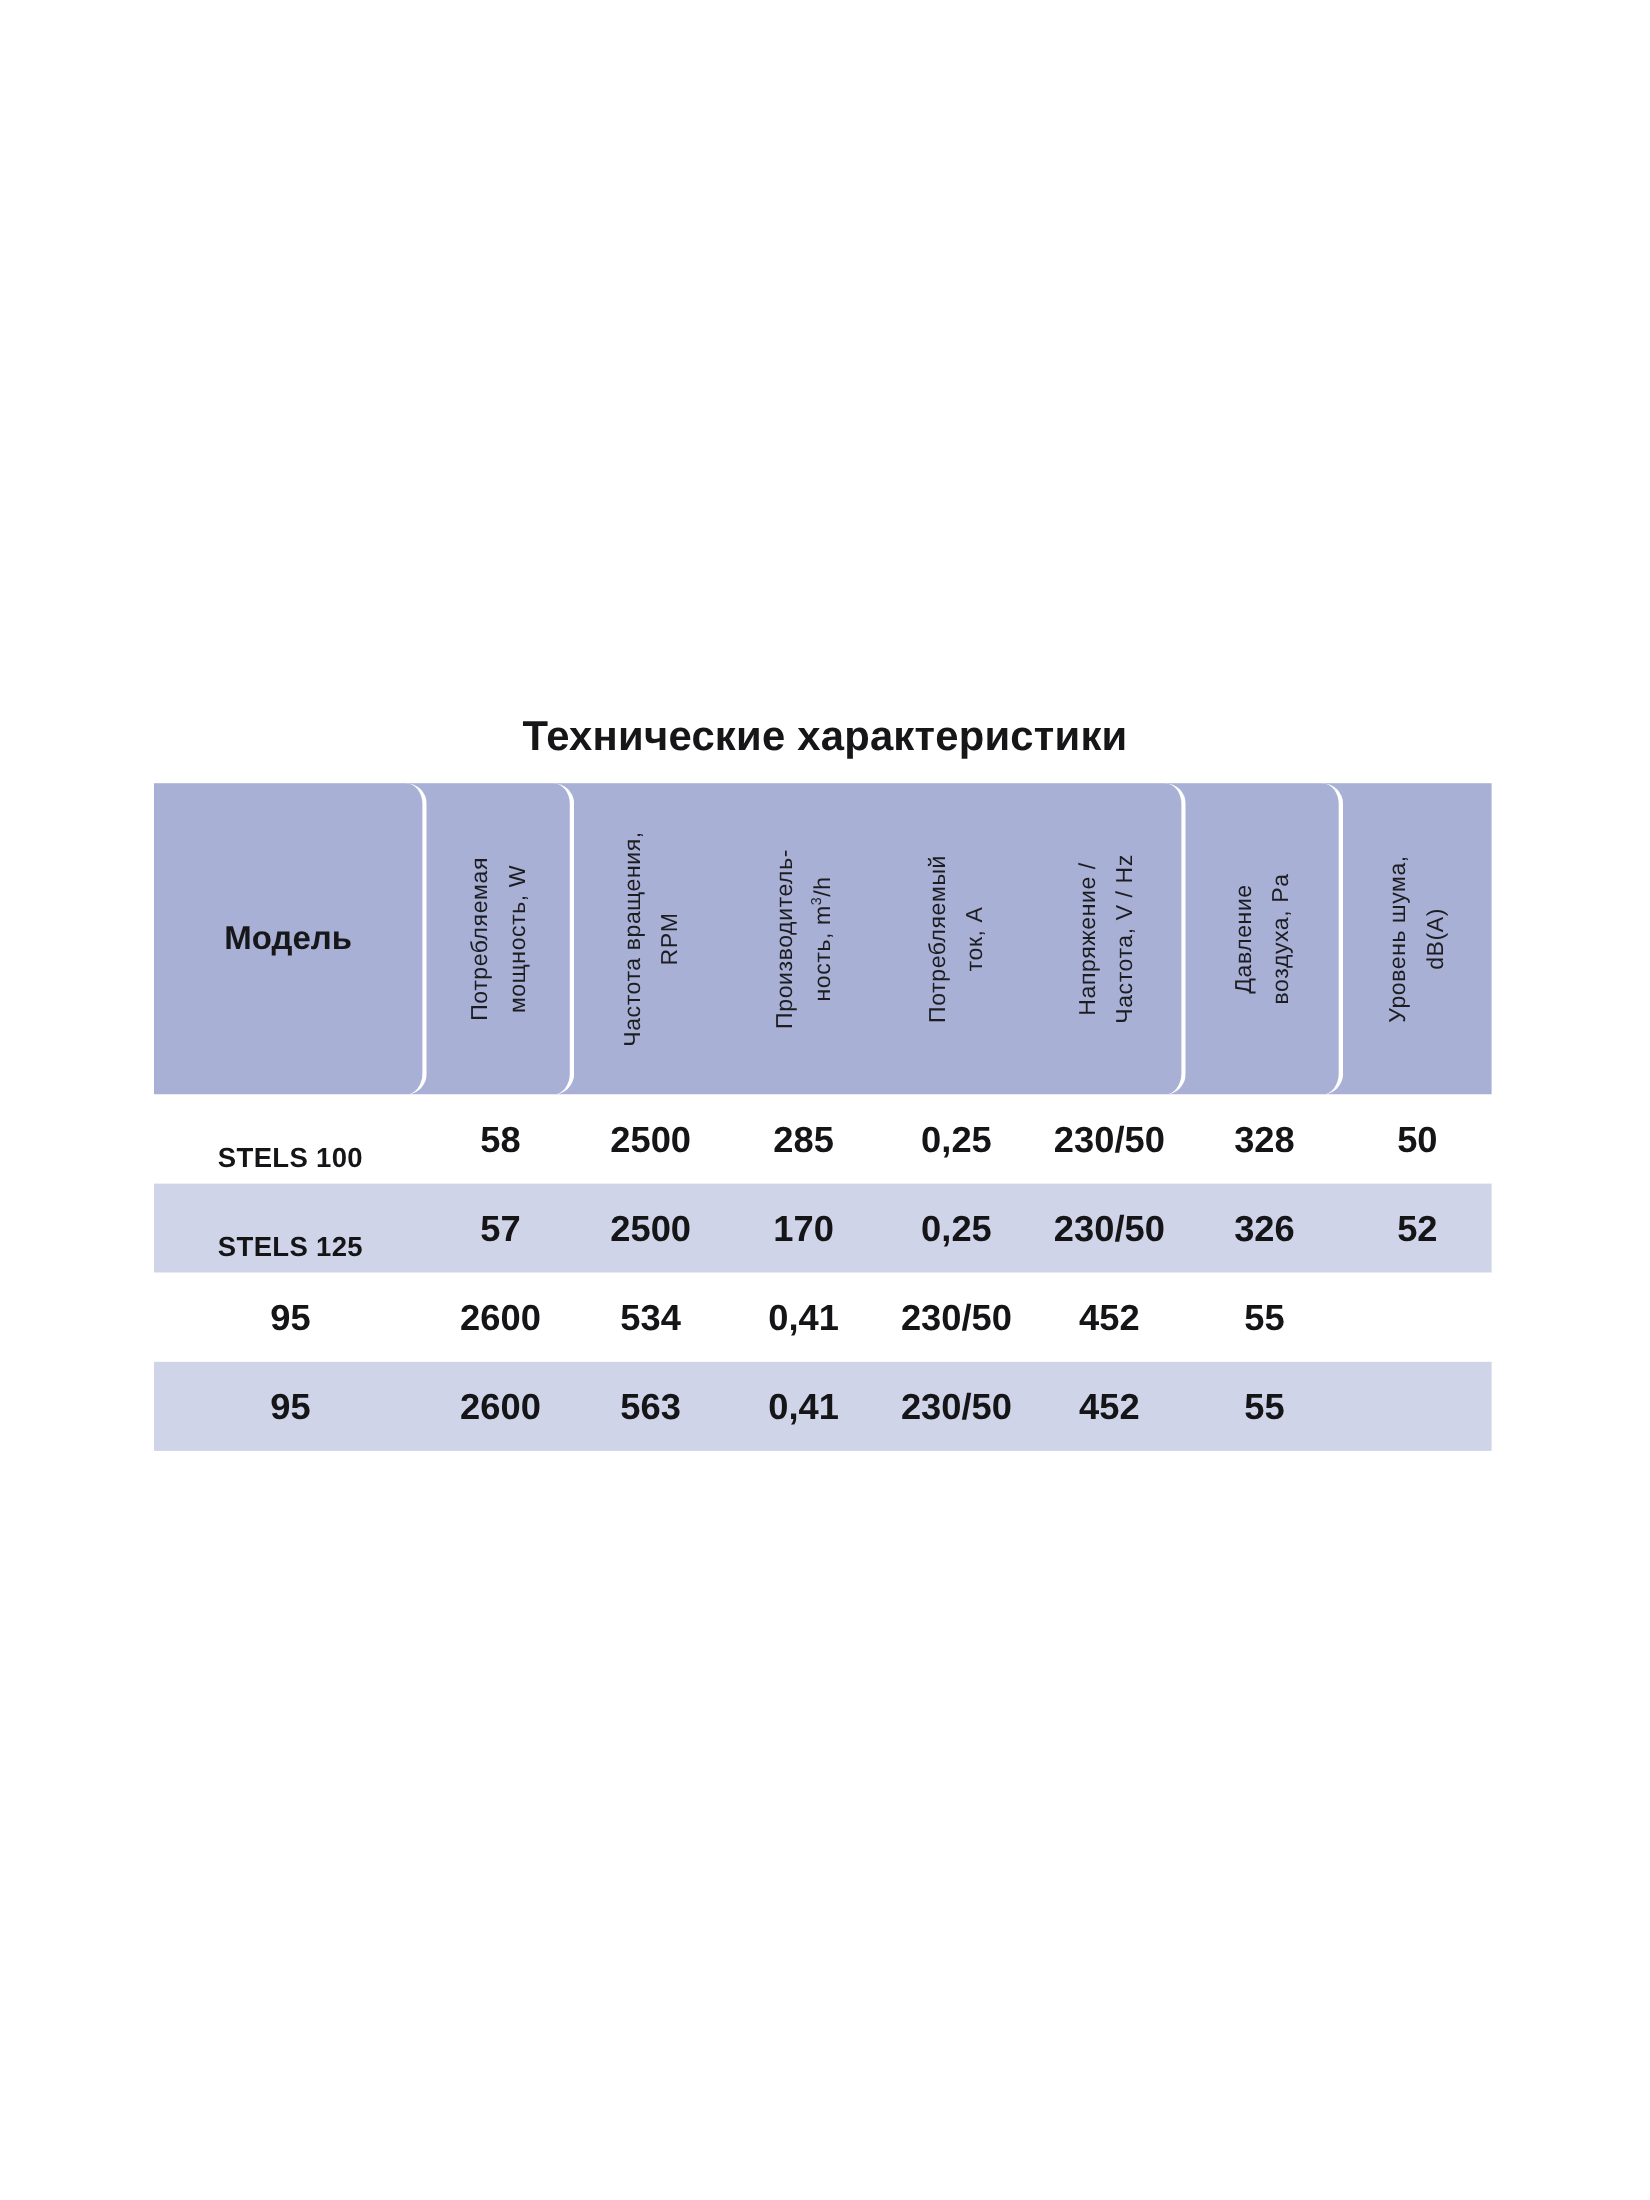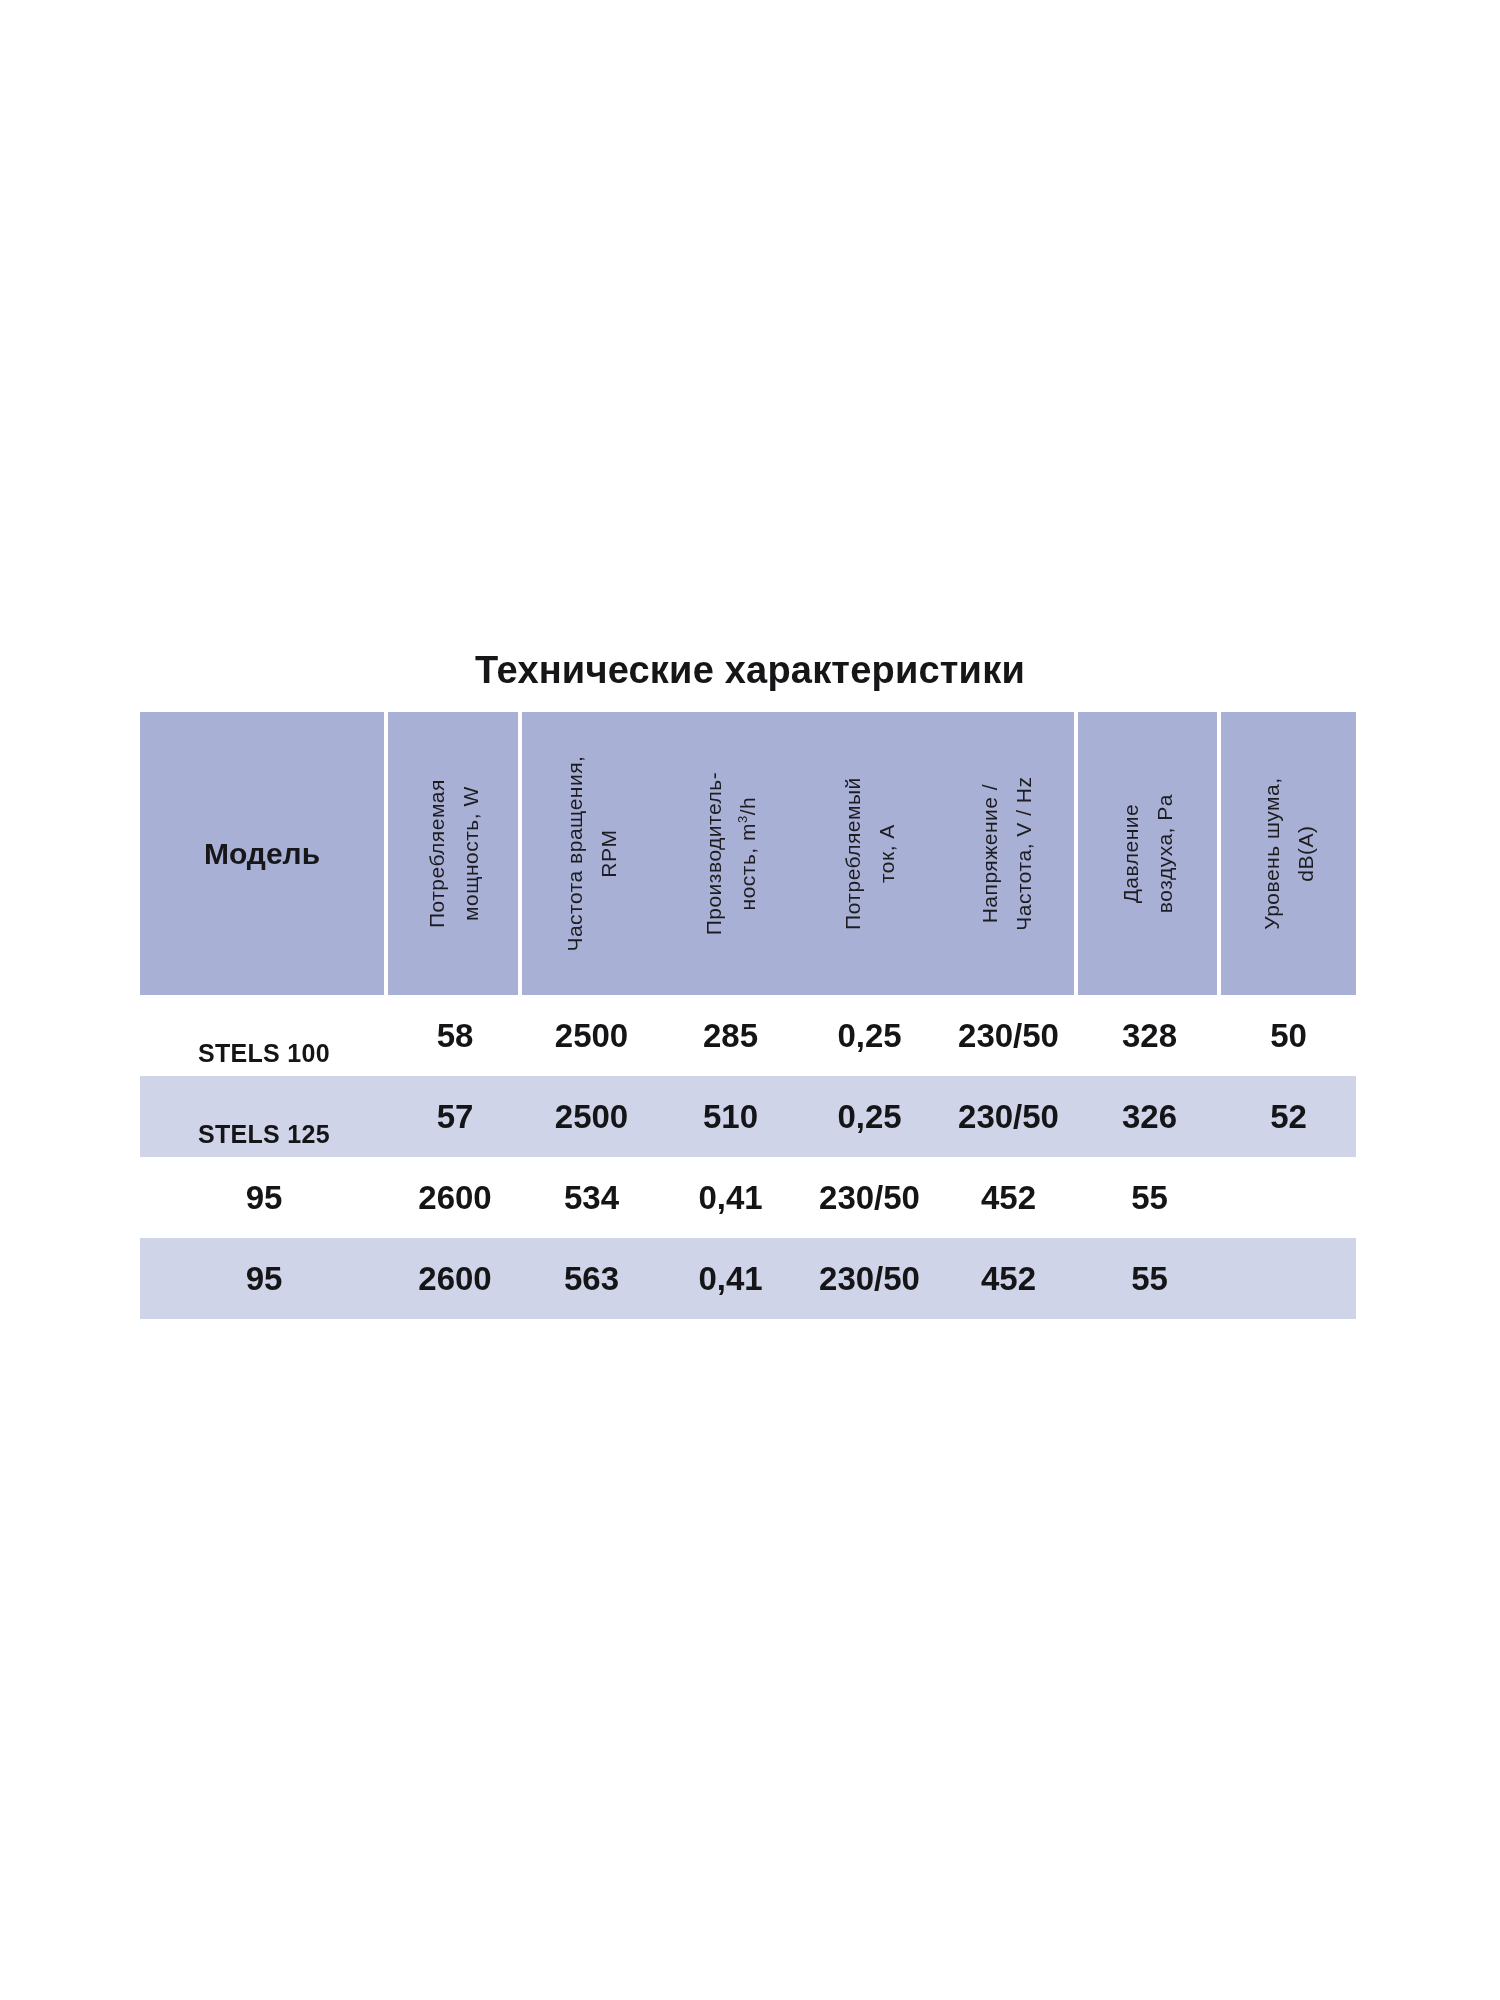--- a/index.html
+++ b/index.html
@@ -13,21 +13,21 @@
   }
   .grid-row{
     display:grid;
     grid-template-columns:248px 134px 139px 139px 139px 139px 143px 135px;
   }
   .thead{height:283px;background:#a8b1d5;}
   .hcell{
     display:flex;align-items:center;justify-content:center;
     box-sizing:border-box;height:283px;overflow:visible;
   }
-  .hcell.sep{border-right:4px solid #ffffff;}
+  .hcell.sep{border-right:4px solid #ffffff;border-radius:19px;}
   .model-head{font-size:30px;font-weight:700;color:#17171a;}
   .rot{
     flex:none;white-space:nowrap;text-align:center;
     transform:rotate(-90deg);
     font-size:21px;line-height:1.6;letter-spacing:.5px;color:#1d1d21;
   }
   .rot sup{font-size:13px;line-height:0;}
   .trow{height:81px;}
   .trow.stripe{background:#cfd4e8;}
   .trow.plain{background:#ffffff;}
@@ -80,21 +80,21 @@
     <div class="cell value">0,25</div>
     <div class="cell value">230/50</div>
     <div class="cell value">328</div>
     <div class="cell value">50</div>
   </div>
 
   <div class="grid-row trow stripe">
     <div class="cell model">STELS 125</div>
     <div class="cell value">57</div>
     <div class="cell value">2500</div>
-    <div class="cell value">510</div>
+    <div class="cell value">170</div>
     <div class="cell value">0,25</div>
     <div class="cell value">230/50</div>
     <div class="cell value">326</div>
     <div class="cell value">52</div>
   </div>
 
   <div class="grid-row trow plain">
     <div class="cell value">95</div>
     <div class="cell value">2600</div>
     <div class="cell value">534</div>

